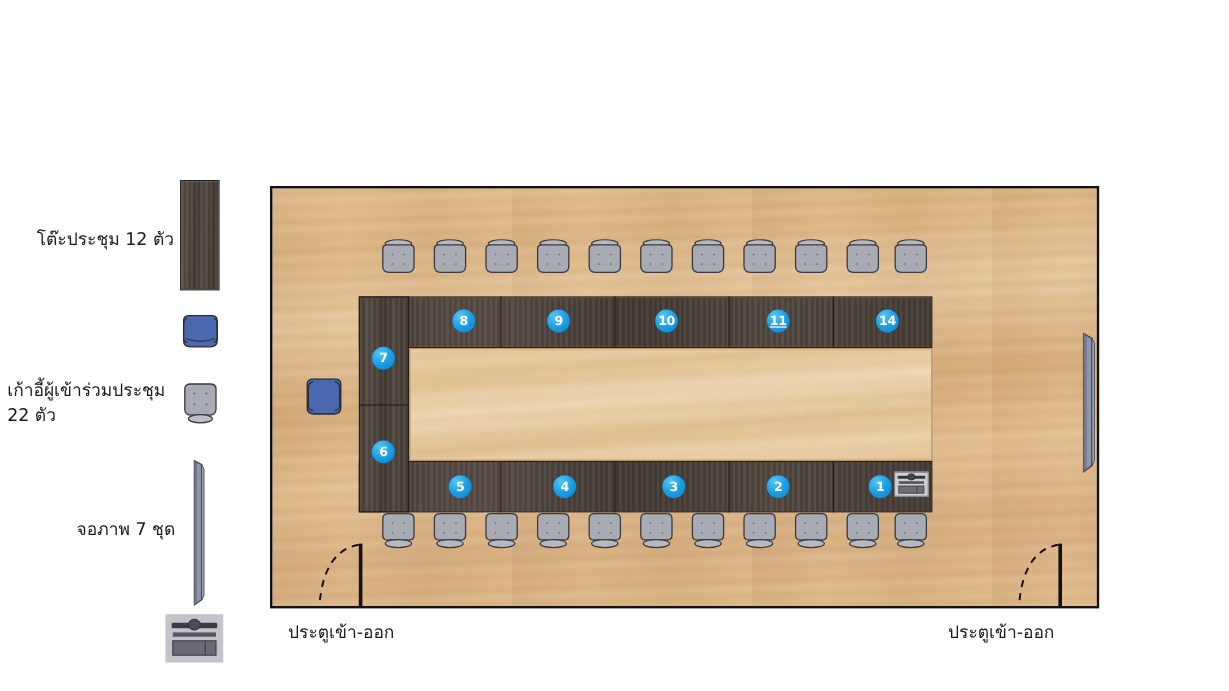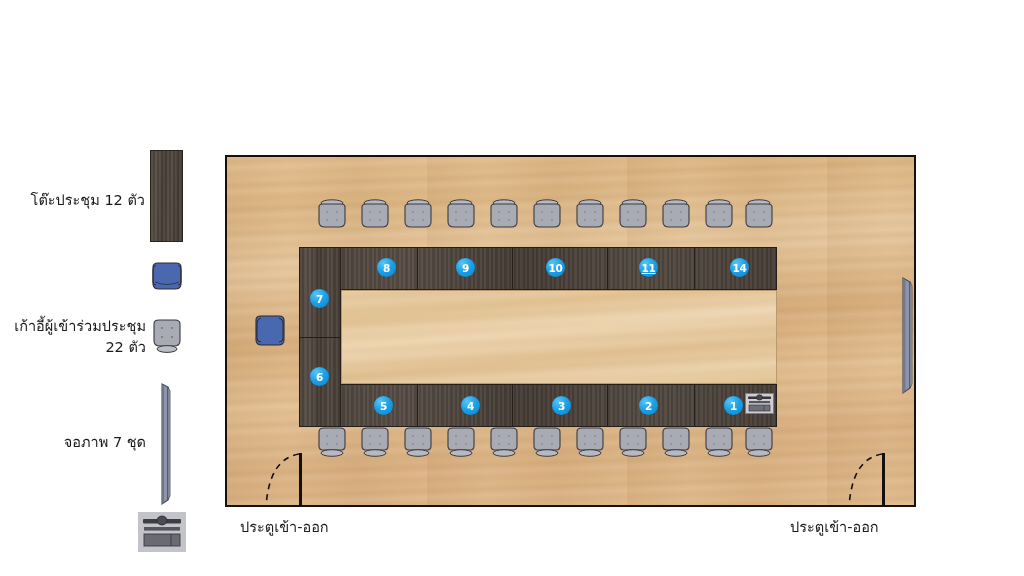--- a/index.html
+++ b/index.html
@@ -123,21 +123,21 @@
 
   <div class="lg-chair-blue" style="left:148px; top:258px; width:38px; height:38px;">
     <svg width="38" height="38" viewBox="0 0 38 38">
       <path d="M5 9 q0 -4 5 -4 h18 q5 0 5 4 v17 q0 5 -6 5 h-16 q-6 0 -6 -5 z" fill="#4a68b0" stroke="#2c2c30" stroke-width="1.1"></path>
       <path d="M8 7 q-3 1 -3 5 v12 q0 3 3 3" fill="none" stroke="#2c2c30" stroke-width="1"></path>
       <path d="M30 7 q3 1 3 5 v12 q0 3 -3 3" fill="none" stroke="#2c2c30" stroke-width="1"></path>
       <path d="M7 24 q12 5 24 0" fill="none" stroke="#2f3340" stroke-width="0.9"></path>
     </svg>
   </div>
 
-  <div class="legend-label" style="left:6px; top:316px; width:140px; text-align:right;">เก้าอี้ผู้เข้าร่วมประชุม
+  <div class="legend-label" style="left:6px; top:316px; width:140px; text-align:left;">เก้าอี้ผู้เข้าร่วมประชุม
 22 ตัว</div>
   <div class="lg-chair-grey" style="left:148px; top:316px; width:38px; height:40px;">
     <svg width="38" height="40" viewBox="0 0 38 40">
       <path d="M6 8 q0 -4 5 -4 h16 q5 0 5 4 v17 q0 5 -6 5 h-14 q-6 0 -6 -5 z" fill="#a9abb4" stroke="#3a3a3e" stroke-width="1.1"></path>
       <circle cx="14" cy="12" r="0.9" fill="#6d6f77"></circle>
       <circle cx="24" cy="12" r="0.9" fill="#6d6f77"></circle>
       <circle cx="14" cy="21" r="0.9" fill="#6d6f77"></circle>
       <circle cx="24" cy="21" r="0.9" fill="#6d6f77"></circle>
       <ellipse cx="19" cy="33" rx="10" ry="3.4" fill="#bcbec6" stroke="#3a3a3e" stroke-width="1"></ellipse>
     </svg>

